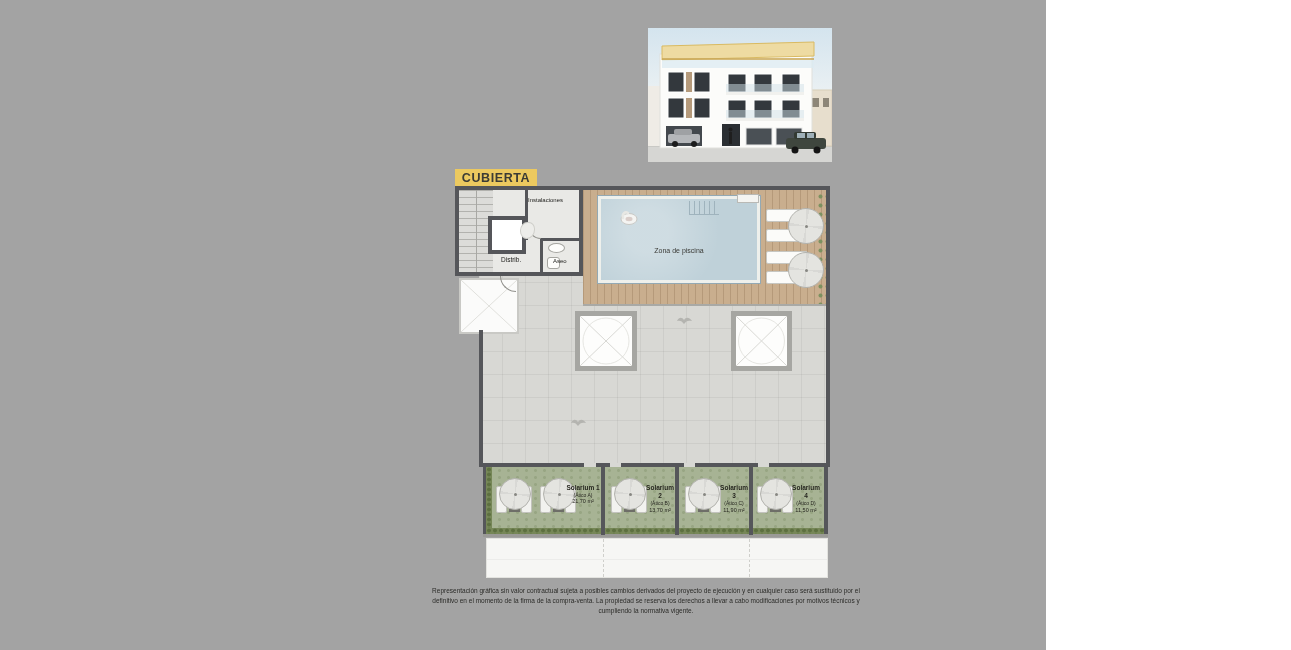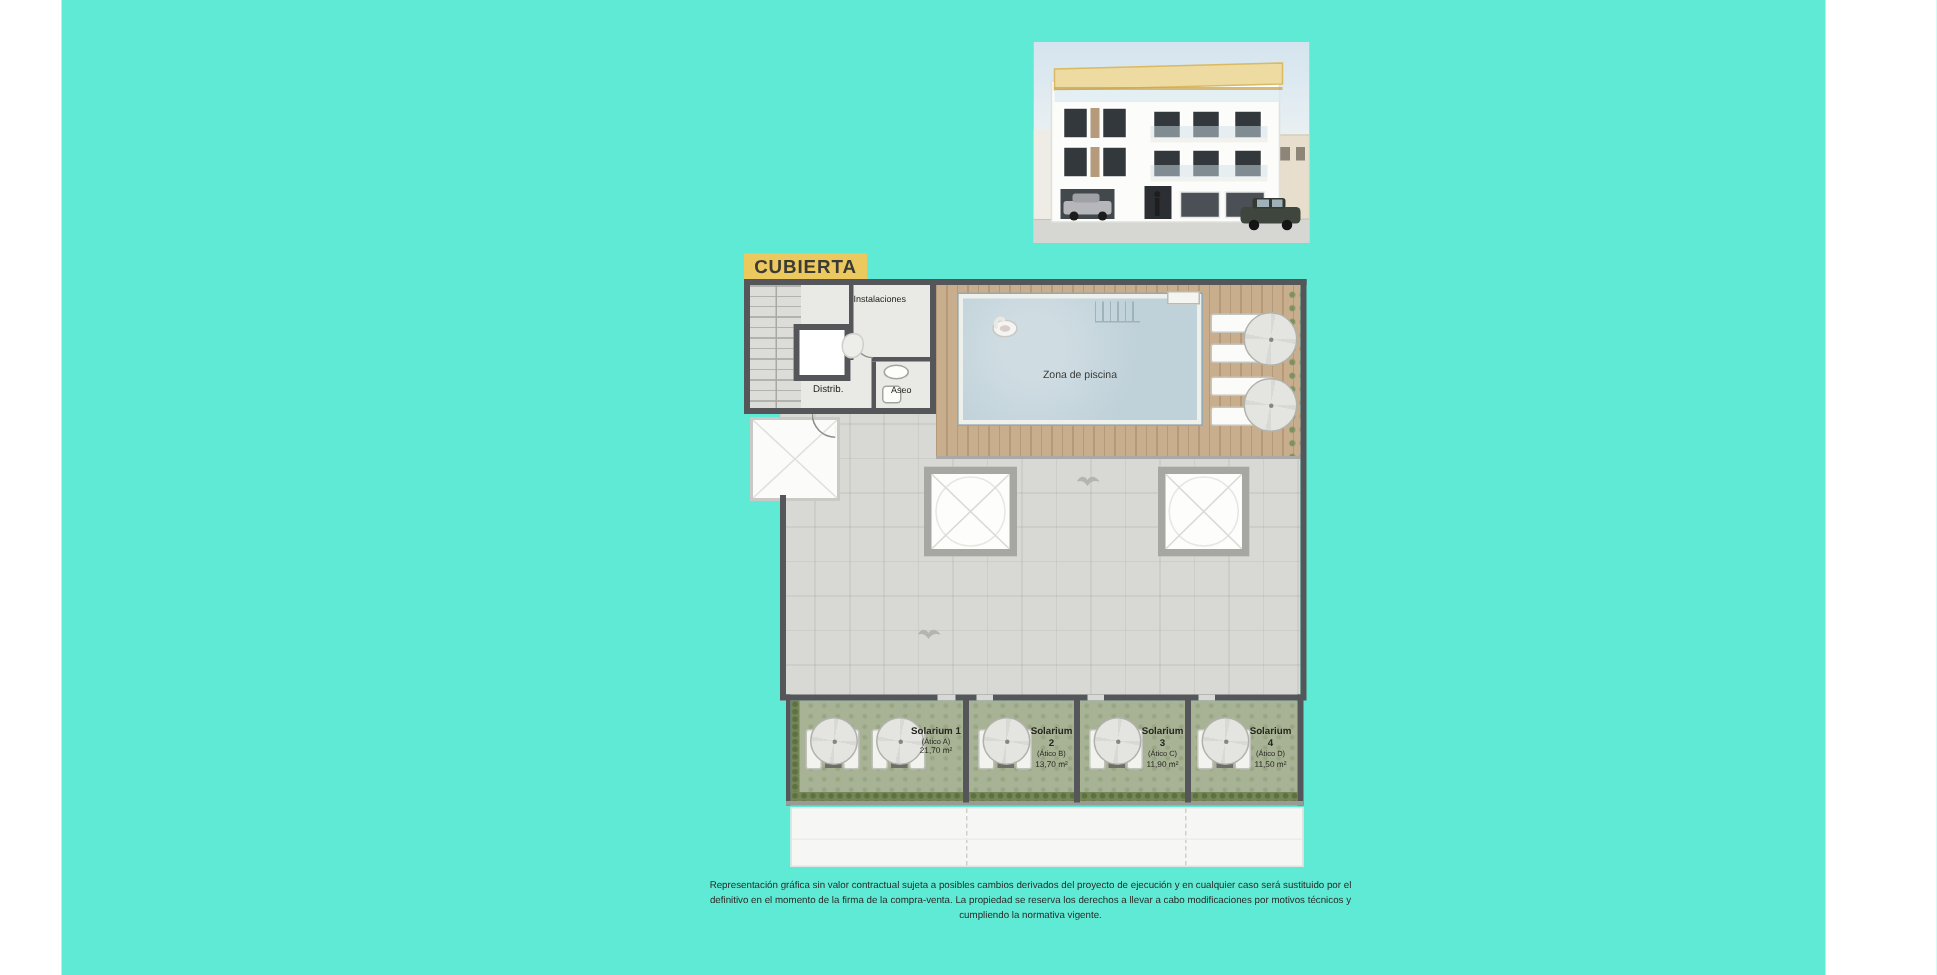--- a/index.html
+++ b/index.html
@@ -1,17 +1,17 @@
 <!DOCTYPE html>
 <html><head>
 <meta charset="utf-8">
 <style>
   html,body{margin:0;padding:0;background:#ffffff;}
-  .canvas{position:relative;width:1176px;height:650px;background:#5eead4;overflow:hidden;
-          font-family:"Liberation Sans",sans-serif;color:#2b2b28;margin-left:41px;}
+  .canvas{position:relative;width:1046px;height:650px;background:#a3a3a3;overflow:hidden;
+          font-family:"Liberation Sans",sans-serif;color:#2b2b28;}
   .abs{position:absolute;}
   
   .level-label{left:455px;top:169px;width:82px;height:19px;background:#ecc95f;
     color:#3b3b35;font-size:12.5px;font-weight:bold;text-align:center;line-height:19px;letter-spacing:.6px;}
   
   .wall{background:#55565a;}
   .wall-light{background:#9a9a96;}
   
   .terrace{background:#d8d8d4;
     background-image:repeating-linear-gradient(0deg,rgba(0,0,0,.05) 0 1px,transparent 1px 23px),

